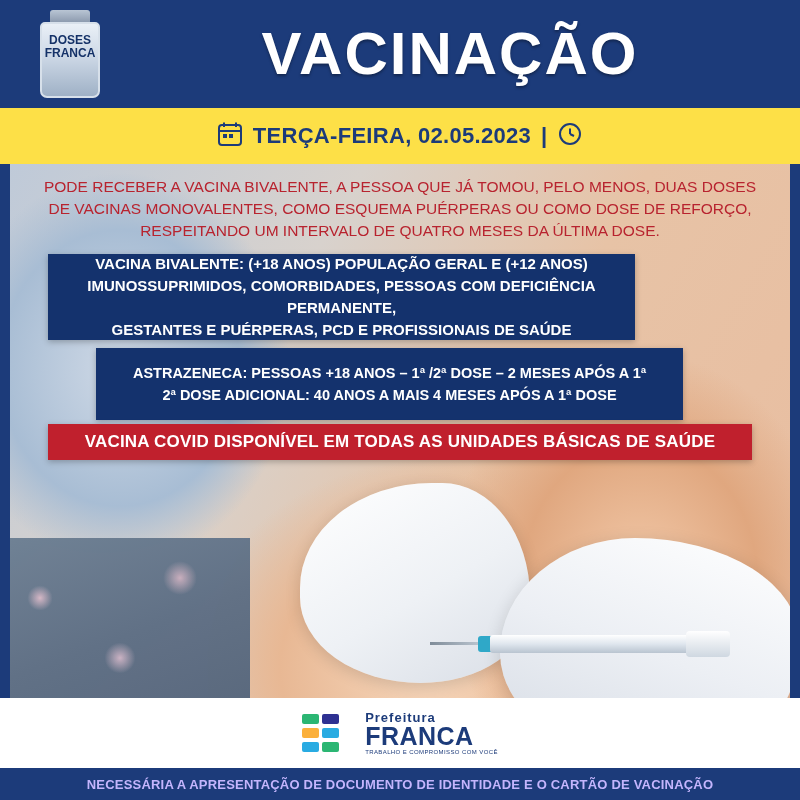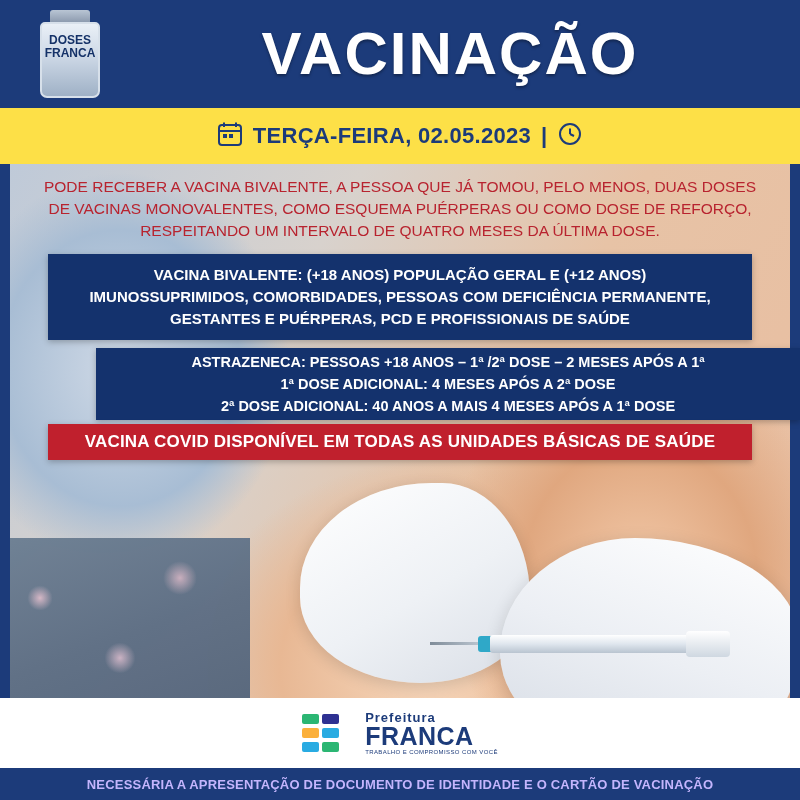--- a/index.html
+++ b/index.html
@@ -123,21 +123,21 @@
   
   .intro {
     position: absolute; left: 40px; top: 176px; width: 720px;
     text-align: center;
     color: #b8232f;
     font-size: 15.5px; font-weight: normal; line-height: 22px;
   }
 
   
   .box {
-    position: absolute; left: 48px; width: 704px;
+    position: absolute; left: 48px; width: 587px;
     background: #14326d;
     color: #ffffff;
     text-align: center;
     box-shadow: 0 2px 6px rgba(0,0,0,.25);
   }
   .box-1 {
     top: 254px; height: 86px;
     display: flex; align-items: center; justify-content: center;
     font-size: 15px; font-weight: bold; line-height: 22px;
     padding: 0 18px;
@@ -256,21 +256,20 @@
     <div>
       <div>VACINA BIVALENTE: (+18 ANOS) POPULAÇÃO GERAL E (+12 ANOS)</div>
       <div>IMUNOSSUPRIMIDOS, COMORBIDADES, PESSOAS COM DEFICIÊNCIA PERMANENTE,</div>
       <div>GESTANTES E PUÉRPERAS, PCD E PROFISSIONAIS DE SAÚDE</div>
     </div>
   </div>
 
   <div class="box box-2">
     <div>
       <div class="line-strong">ASTRAZENECA: PESSOAS +18 ANOS –  1ª /2ª DOSE – 2 MESES APÓS A 1ª</div>
-      <div>1ª DOSE ADICIONAL:  4 MESES APÓS A 2ª DOSE</div>
       <div>2ª DOSE ADICIONAL: 40 ANOS A MAIS 4 MESES APÓS A 1ª DOSE</div>
     </div>
   </div>
 
   <div class="redbar">VACINA COVID DISPONÍVEL EM TODAS AS UNIDADES BÁSICAS DE SAÚDE</div>
 
   <div class="footer-logo-area">
     <div class="pref-logo">
       <div class="pref-mark">
         <span class="pm pm1"></span>

